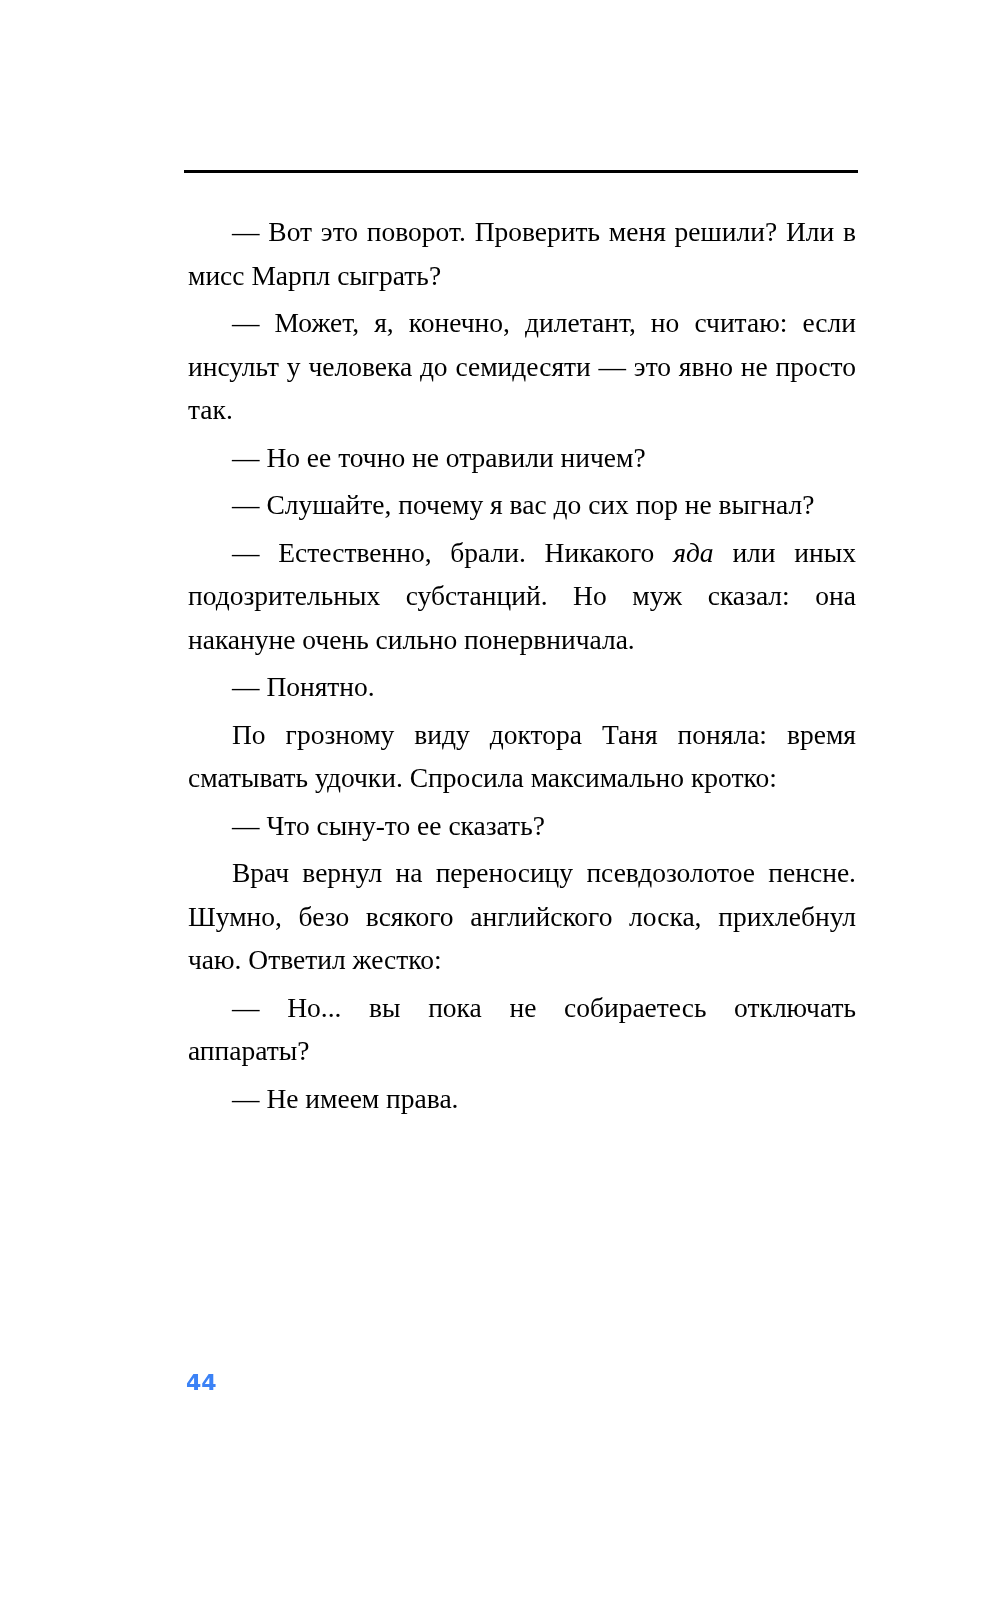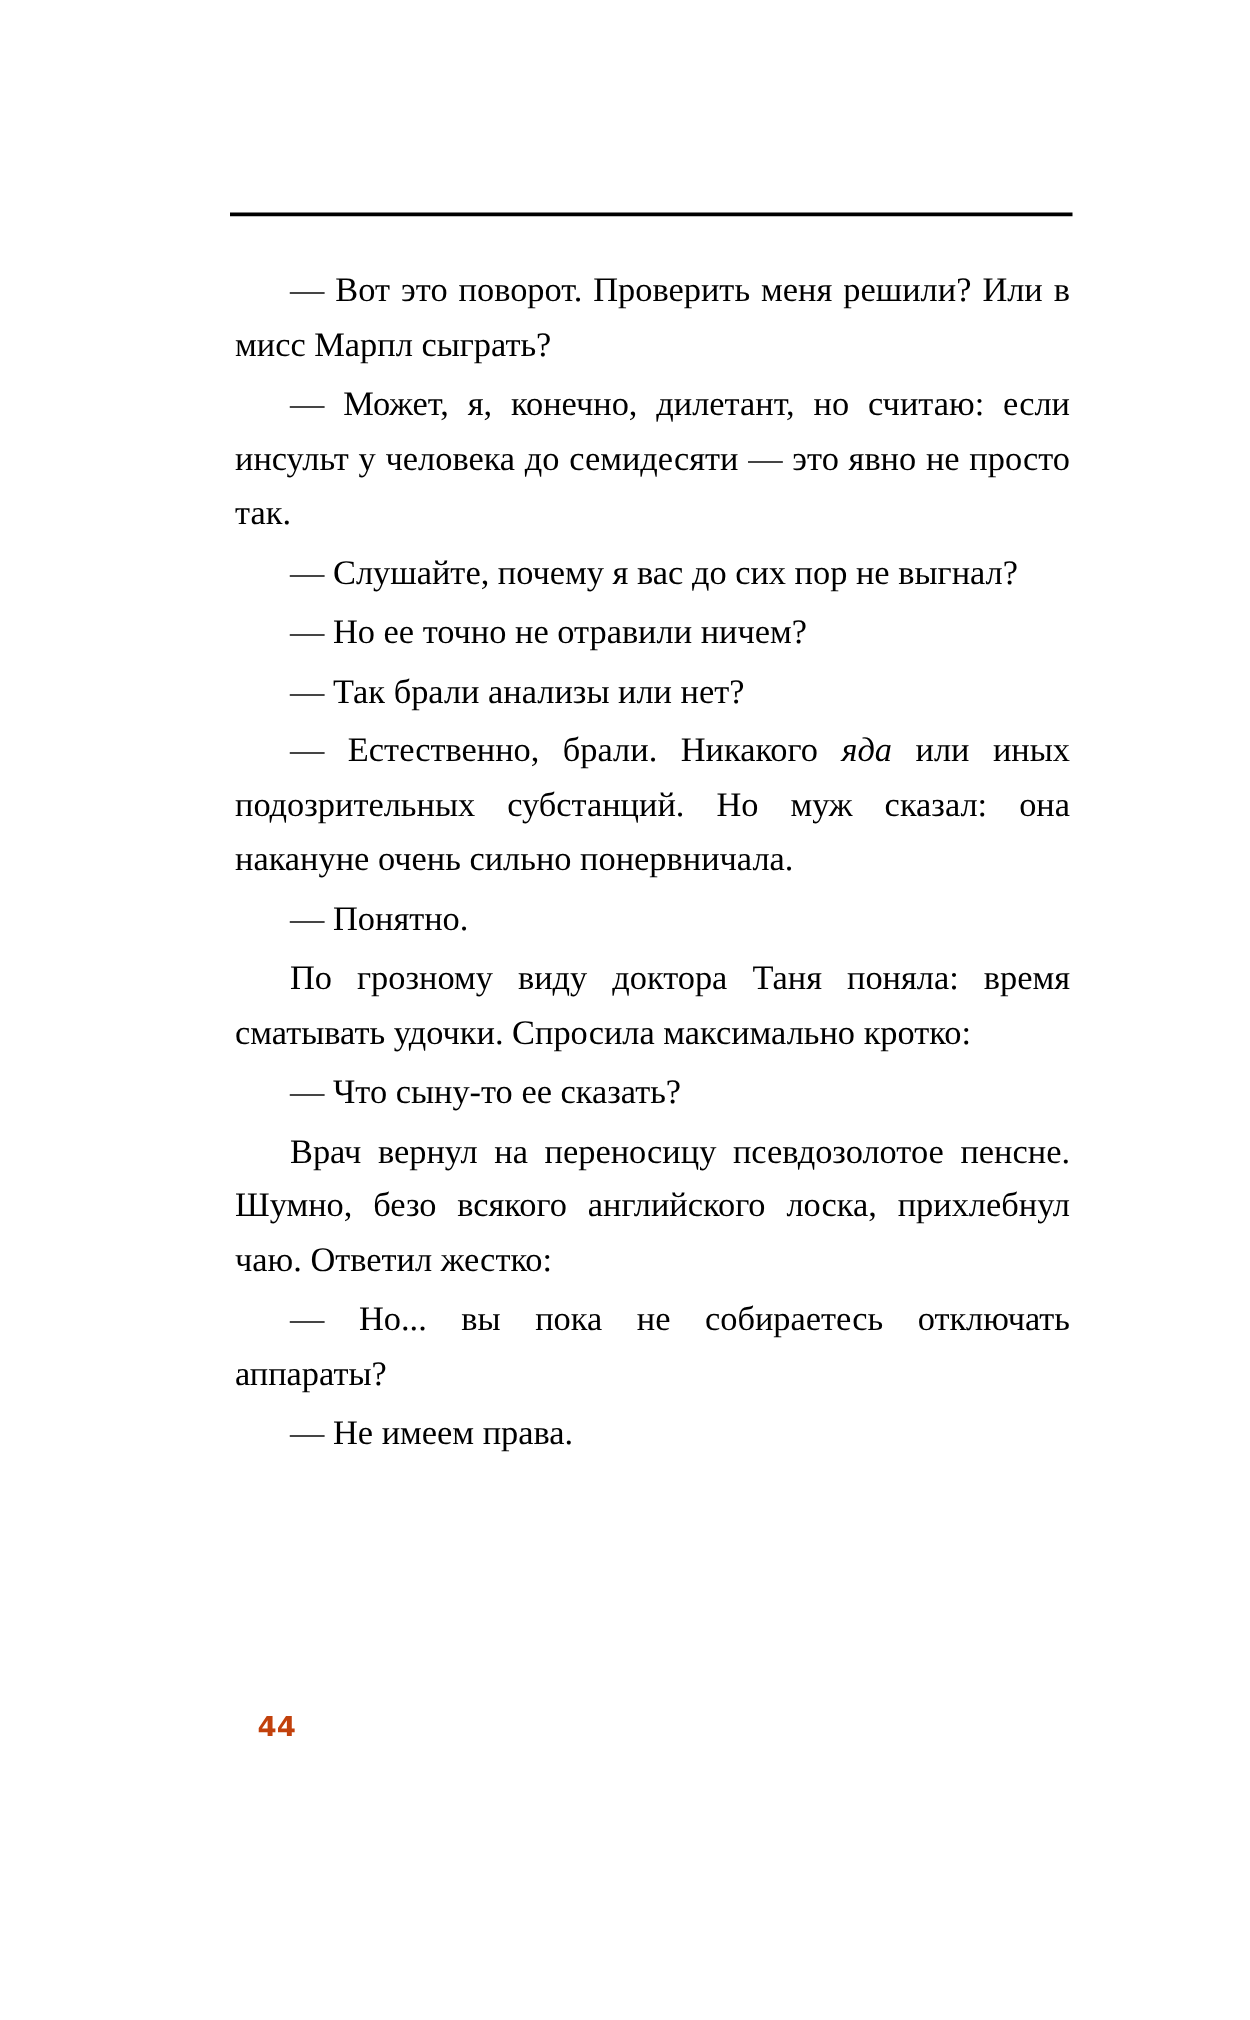--- a/index.html
+++ b/index.html
@@ -75,38 +75,36 @@
     font-style: italic;
   }
 
   .folio {
     position: absolute;
     left: 186px;
     top: 1370px;
     font-family: "DejaVu Sans", sans-serif;
     font-weight: bold;
     font-size: 22px;
-    color: #c2410c;
-    margin-left: 20px;
+    color: #3b82f6;
   }
 </style>
 </head>
 <body>
 
 <div class="page">
 
 
   <div class="rule"></div>
 
   <div class="body-text">
     <p>— Вот это поворот. Проверить меня решили? Или в мисс Марпл сыграть?</p>
     <p>— Может, я, конечно, дилетант, но считаю: если инсульт у человека до семидесяти — это явно не просто так.</p>
+    <p>— Но ее точно не отравили ничем?</p>
     <p>— Слушайте, почему я вас до сих пор не выгнал?</p>
-    <p>— Но ее точно не отравили ничем?</p>
-    <p>— Так брали анализы или нет?</p>
     <p><span>— Естественно, брали. Никакого </span><i>яда</i><span> или иных подозрительных субстанций. Но муж сказал: она накануне очень сильно понервничала.</span></p>
     <p>— Понятно.</p>
     <p>По грозному виду доктора Таня поняла: время сматывать удочки. Спросила максимально кротко:</p>
     <p>— Что сыну-то ее сказать?</p>
     <p>Врач вернул на переносицу псевдозолотое пенсне. Шумно, безо всякого английского лоска, прихлебнул чаю. Ответил жестко:</p>
     <p>— Но... вы пока не собираетесь отключать аппараты?</p>
     <p>— Не имеем права.</p>
   </div>
 
   <div class="folio">44</div>

